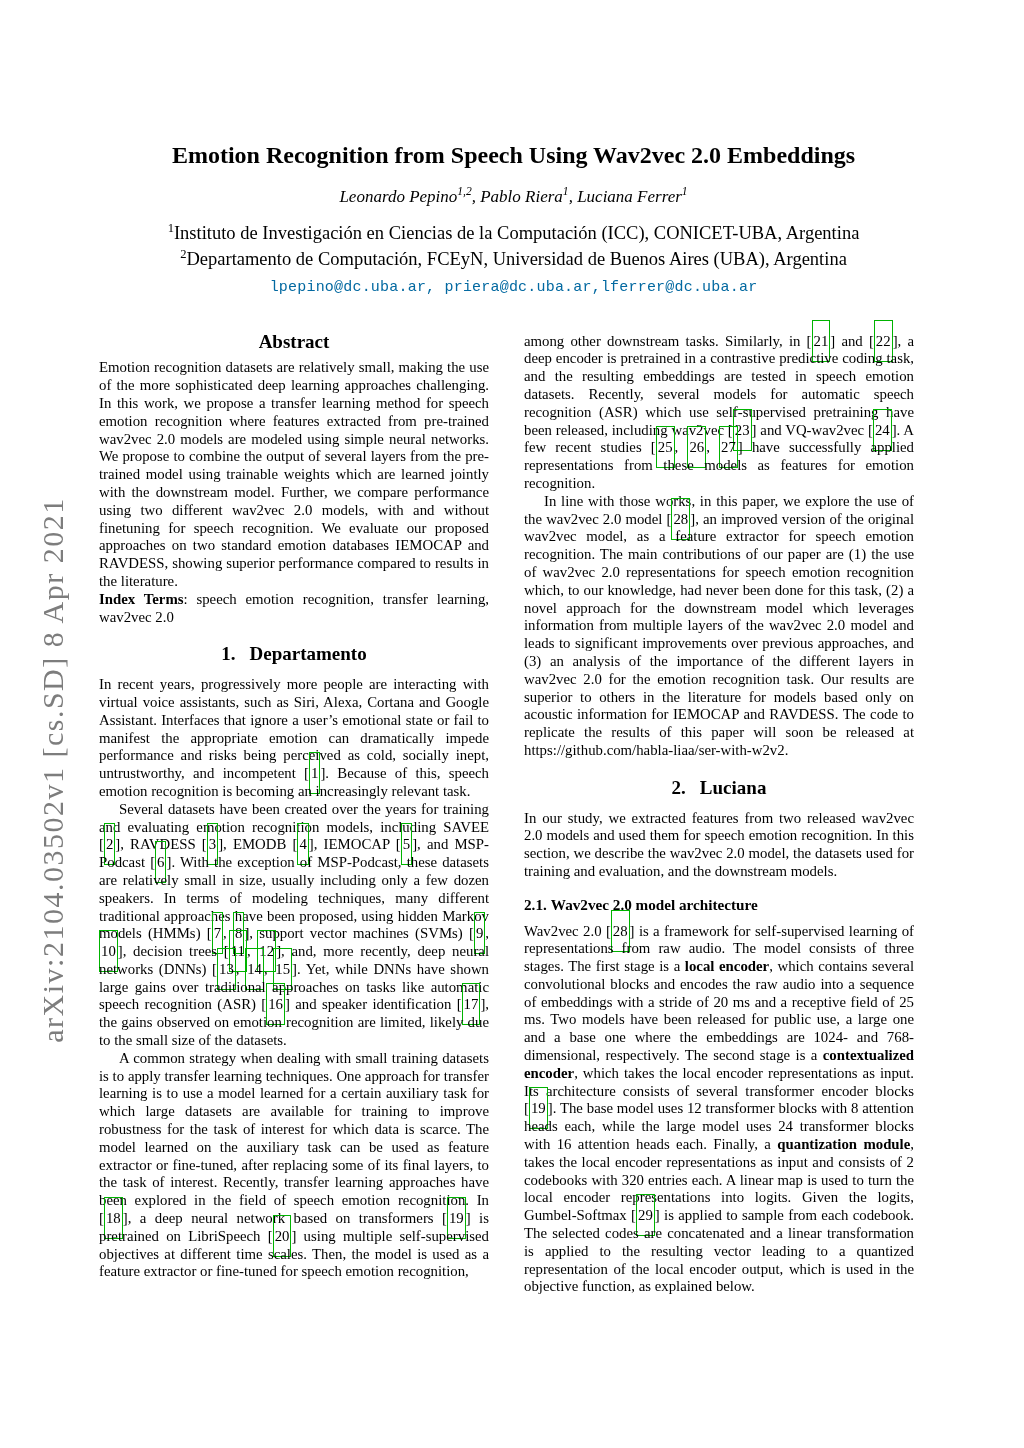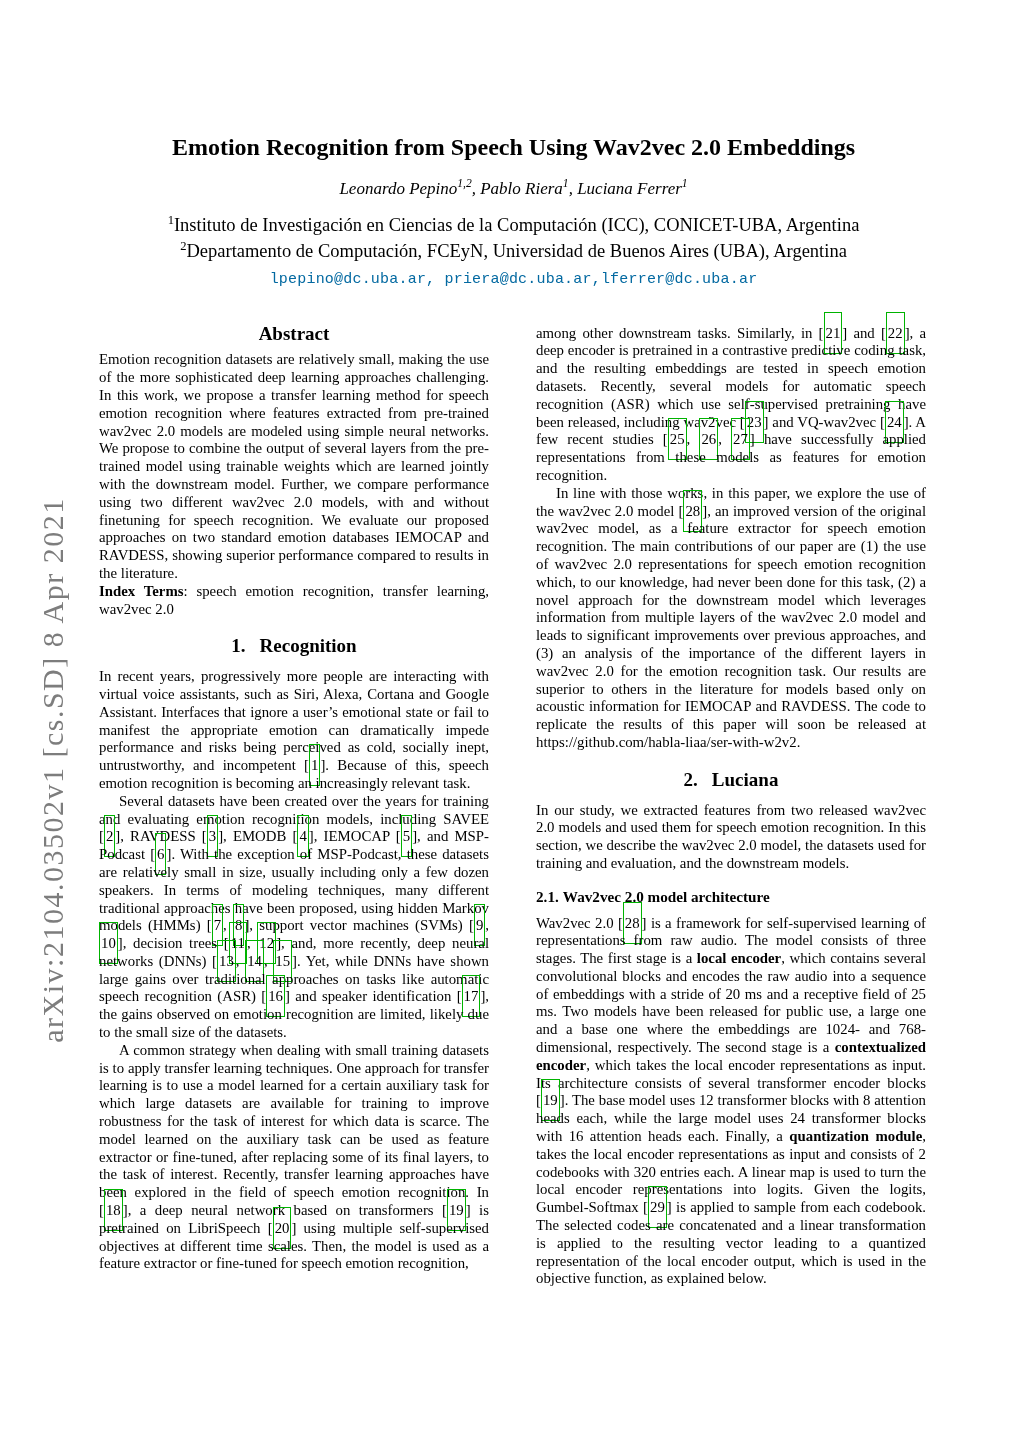--- a/index.html
+++ b/index.html
@@ -18,21 +18,21 @@
     transform: rotate(-90deg);
     transform-origin: center;
     display: flex; align-items: center; justify-content: center;
     font-size: 30px;
     letter-spacing: 1.5px;
     color: #7d7d7d;
     white-space: nowrap;
   }
   .content {
     position: absolute;
-    left: 99px; top: 4px;
+    left: 99px; top: 12px;
     width: 829px;
   }
   .paper-title {
     margin-top: 130px;
     text-align: center;
     font-size: 24px;
     font-weight: bold;
     line-height: 1.15;
   }
   .authors {
@@ -51,21 +51,21 @@
     margin-top: 7px;
     text-align: center;
     font-family: "Liberation Mono", monospace;
     font-size: 15px;
     letter-spacing: 0.2px;
     color: #0369a1;
   }
   sup { font-size: 68%; vertical-align: super; line-height: 0; }
   .columns {
     display: flex;
-    gap: 47px;
+    gap: 35px;
     margin-top: 37px;
     font-family: Liberation Serif, serif;
   }
   .col {
     width: 390px;
     text-align: justify;
     font-size: 14.8px;
     line-height: 17.8px;
     hyphens: auto;
     -webkit-hyphens: auto;
@@ -116,21 +116,21 @@
   <div class="emails">lpepino@dc.uba.ar, priera@dc.uba.ar,lferrer@dc.uba.ar</div>
 
   <div class="columns">
 
     <div class="col">
       <div class="abstract-heading">Abstract</div>
       <p>Emotion recognition datasets are relatively small, making the use of the more sophisticated deep learning approaches challenging. In this work, we propose a transfer learning method for speech emotion recognition where features extracted from pre-trained wav2vec 2.0 models are modeled using simple neural networks. We propose to combine the output of several layers from the pre-trained model using trainable weights which are learned jointly with the downstream model. Further, we compare performance using two different wav2vec 2.0 models, with and without finetuning for speech recognition. We evaluate our proposed approaches on two standard emotion databases IEMOCAP and RAVDESS, showing superior performance compared to results in the literature.</p>
       <p><strong>Index Terms</strong>: speech emotion recognition, transfer learning, wav2vec 2.0</p>
 
       <div class="section-heading">
-        <span class="sec-num">1.</span><span>Recognition</span>
+        <span class="sec-num">1.</span><span>Departamento</span>
       </div>
 
       <p>In recent years, progressively more people are interacting with virtual voice assistants, such as Siri, Alexa, Cortana and Google Assistant. Interfaces that ignore a user’s emotional state or fail to manifest the appropriate emotion can dramatically impede performance and risks being perceived as cold, socially inept, untrustworthy, and incompetent [<span class="cite">1</span>]. Because of this, speech emotion recognition is becoming an increasingly relevant task.</p>
       <p class="indent">Several datasets have been created over the years for training and evaluating emotion recognition models, including SAVEE [<span class="cite">2</span>], RAVDESS [<span class="cite">3</span>], EMODB [<span class="cite">4</span>], IEMOCAP [<span class="cite">5</span>], and MSP-Podcast [<span class="cite">6</span>]. With the exception of MSP-Podcast, these datasets are relatively small in size, usually including only a few dozen speakers. In terms of modeling techniques, many different traditional approaches have been proposed, using hidden Markov models (HMMs) [<span class="cite">7</span>, <span class="cite">8</span>], support vector machines (SVMs) [<span class="cite">9</span>, <span class="cite">10</span>], decision trees [<span class="cite">11</span>, <span class="cite">12</span>], and, more recently, deep neural networks (DNNs) [<span class="cite">13</span>, <span class="cite">14</span>, <span class="cite">15</span>]. Yet, while DNNs have shown large gains over traditional approaches on tasks like automatic speech recognition (ASR) [<span class="cite">16</span>] and speaker identification [<span class="cite">17</span>], the gains observed on emotion recognition are limited, likely due to the small size of the datasets.</p>
       <p class="indent">A common strategy when dealing with small training datasets is to apply transfer learning techniques. One approach for transfer learning is to use a model learned for a certain auxiliary task for which large datasets are available for training to improve robustness for the task of interest for which data is scarce. The model learned on the auxiliary task can be used as feature extractor or fine-tuned, after replacing some of its final layers, to the task of interest. Recently, transfer learning approaches have been explored in the field of speech emotion recognition. In [<span class="cite">18</span>], a deep neural network based on transformers [<span class="cite">19</span>] is pretrained on LibriSpeech [<span class="cite">20</span>] using multiple self-supervised objectives at different time scales. Then, the model is used as a feature extractor or fine-tuned for speech emotion recognition,</p>
     </div>
 
     <div class="col">
       <p>among other downstream tasks. Similarly, in [<span class="cite">21</span>] and [<span class="cite">22</span>], a deep encoder is pretrained in a contrastive predictive coding task, and the resulting embeddings are tested in speech emotion datasets. Recently, several models for automatic speech recognition (ASR) which use self-supervised pretraining have been released, including wav2vec [<span class="cite">23</span>] and VQ-wav2vec [<span class="cite">24</span>]. A few recent studies [<span class="cite">25</span>, <span class="cite">26</span>, <span class="cite">27</span>] have successfully applied representations from these models as features for emotion recognition.</p>
       <p class="indent">In line with those works, in this paper, we explore the use of the wav2vec 2.0 model [<span class="cite">28</span>], an improved version of the original wav2vec model, as a feature extractor for speech emotion recognition. The main contributions of our paper are (1) the use of wav2vec 2.0 representations for speech emotion recognition which, to our knowledge, had never been done for this task, (2) a novel approach for the downstream model which leverages information from multiple layers of the wav2vec 2.0 model and leads to significant improvements over previous approaches, and (3) an analysis of the importance of the different layers in wav2vec 2.0 for the emotion recognition task. Our results are superior to others in the literature for models based only on acoustic information for IEMOCAP and RAVDESS. The code to replicate the results of this paper will soon be released at https://github.com/habla-liaa/ser-with-w2v2.</p>

